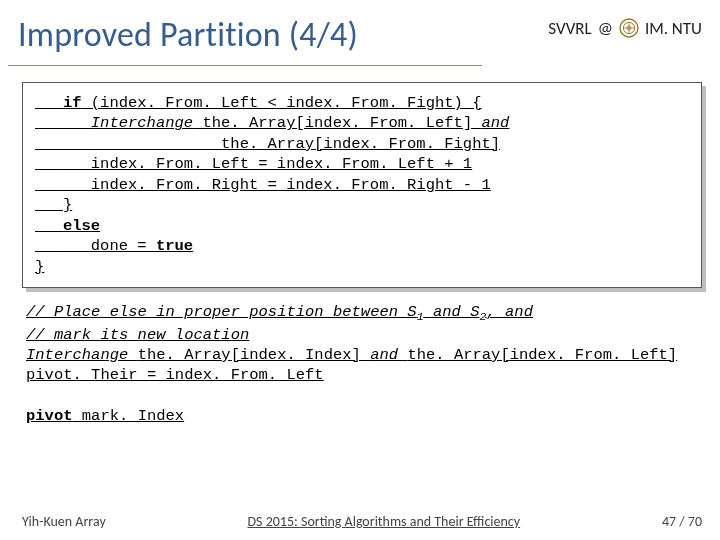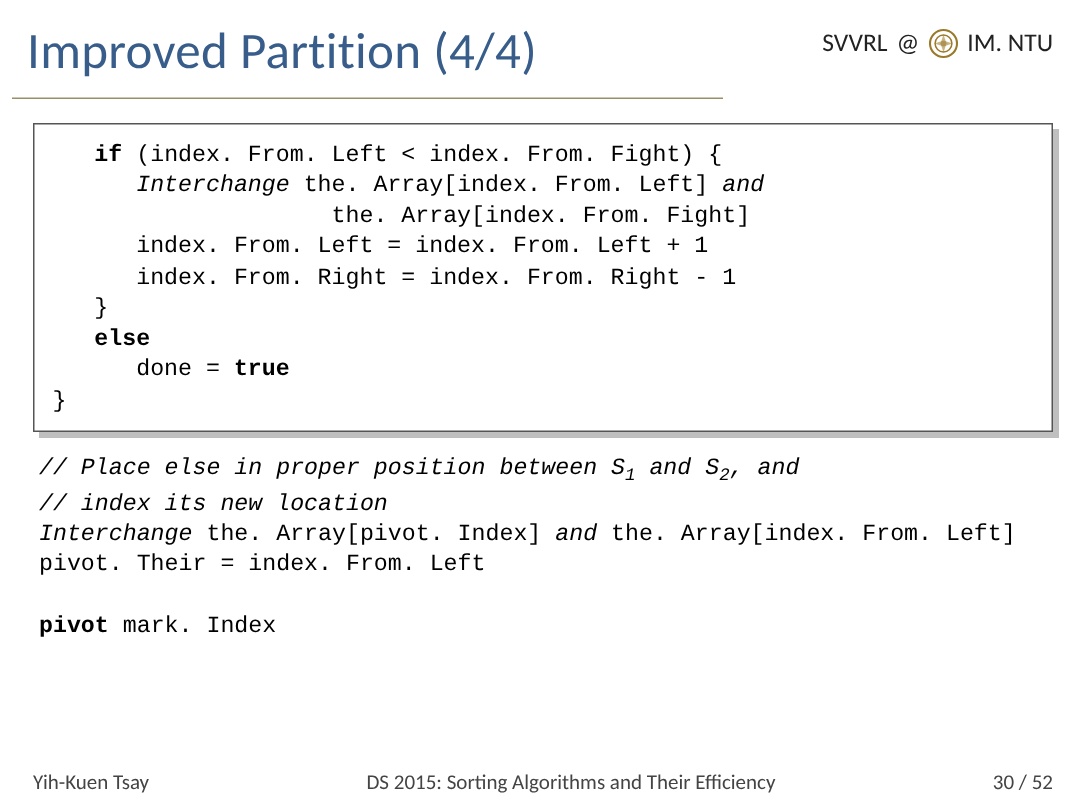--- a/index.html
+++ b/index.html
@@ -32,34 +32,35 @@
     letter-spacing: 0.2px;
   }
   .title-rule {
     border: none;
     border-top: 1.5px solid #9a8f66;
     margin: 4px 0 0 0;
     width: 100%;
   }
   .affil {
     display: flex;
-    align-items: flex-end;
+    align-items: flex-start;
     gap: 6px;
     font-size: 17px;
     color: #222;
     padding-top: 6px;
     padding-left: 18px;
     white-space: nowrap;
   }
   .seal {
     width: 20px; height: 20px;
     display: inline-block;
   }
   .body {
     padding: 16px 18px 0 22px;
+    text-decoration: underline;
   }
   .codebox {
     border: 1px solid #555;
     background: #fff;
     box-shadow: 4px 4px 0 #bfbfbf;
     padding: 10px 12px 10px 12px;
     font-family: "Courier New", Courier, monospace;
     font-size: 15.5px;
     line-height: 1.32;
     white-space: pre;
@@ -79,21 +80,21 @@
   .footer {
     position: absolute;
     left: 0; right: 0; bottom: 0;
     display: flex;
     align-items: center;
     justify-content: space-between;
     padding: 0 18px 10px 22px;
     font-size: 14px;
     color: #444;
   }
-  .footer .center { flex: 1; text-align: center; }
+  .footer .center { flex: 1; text-align: center; text-decoration: underline; }
 </style>
 </head>
 <body>
 
 <div class="slide">
 
   <div class="header">
     <div class="title-wrap">
       <h1 class="title">Improved Partition (4/4)</h1>
       <hr class="title-rule">
@@ -118,26 +119,26 @@
 <span>      <span class="it">Interchange</span><span> the. Array[index. From. Left] </span><span class="it">and</span></span>
 <span>      <span>              the. Array[index. From. Fight]</span></span>
 <span>   <span>   index. From. Left = index. From. Left + 1</span></span>
 <span>   <span>   index. From. Right = index. From. Right - 1</span></span>
 <span>   <span>}</span></span>
 <span>   <span class="kw">else</span></span>
 <span>   <span>   done = </span><span class="kw">true</span></span>
 <span>}</span></div>
 
     <div class="after-code"><span class="it"><span>// Place else in proper position between S</span><span class="su">1</span><span> and S</span><span class="su">2</span><span>, and</span></span>
-<span class="it">// index its new location</span>
-<span><span class="it">Interchange </span><span>the. Array[pivot. Index] </span><span class="it">and </span><span>the. Array[index. From. Left]</span></span>
+<span class="it">// mark its new location</span>
+<span><span class="it">Interchange </span><span>the. Array[index. Index] </span><span class="it">and </span><span>the. Array[index. From. Left]</span></span>
 <span>pivot. Their = index. From. Left</span>
 
 <span><span class="kw">pivot</span><span> mark. Index</span></span></div>
   </div>
 
   <div class="footer">
-    <span>Yih-Kuen Tsay</span>
+    <span>Yih-Kuen Array</span>
     <span class="center">DS 2015: Sorting Algorithms and Their Efficiency</span>
-    <span>30 / 52</span>
+    <span>47 / 70</span>
   </div>
 
 </div>
 
 </body></html>

